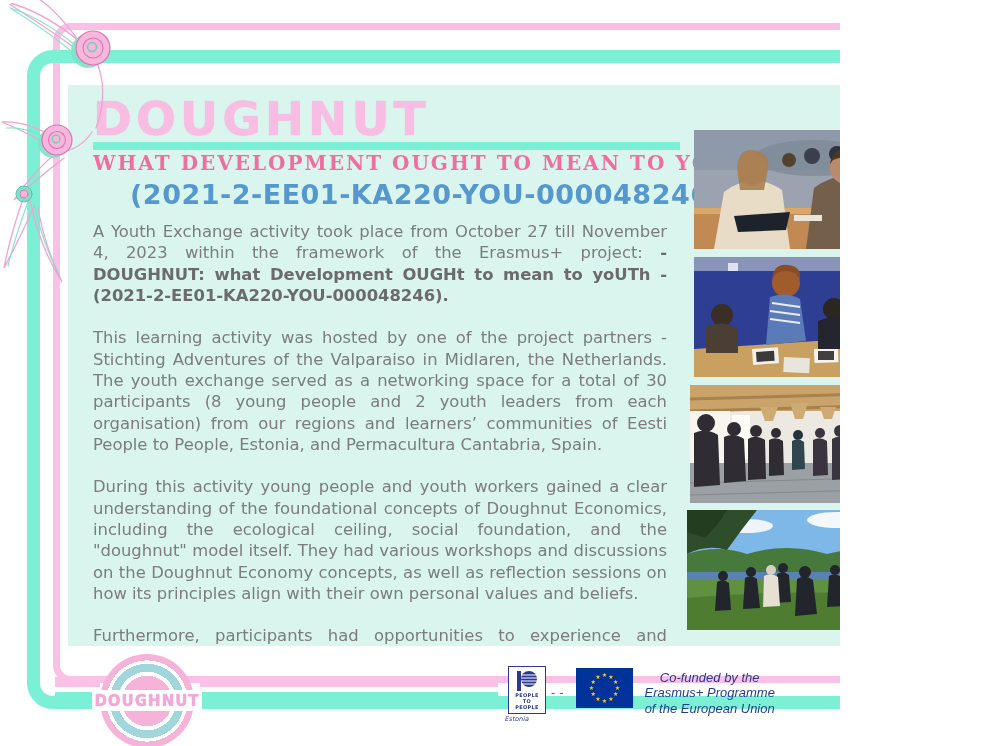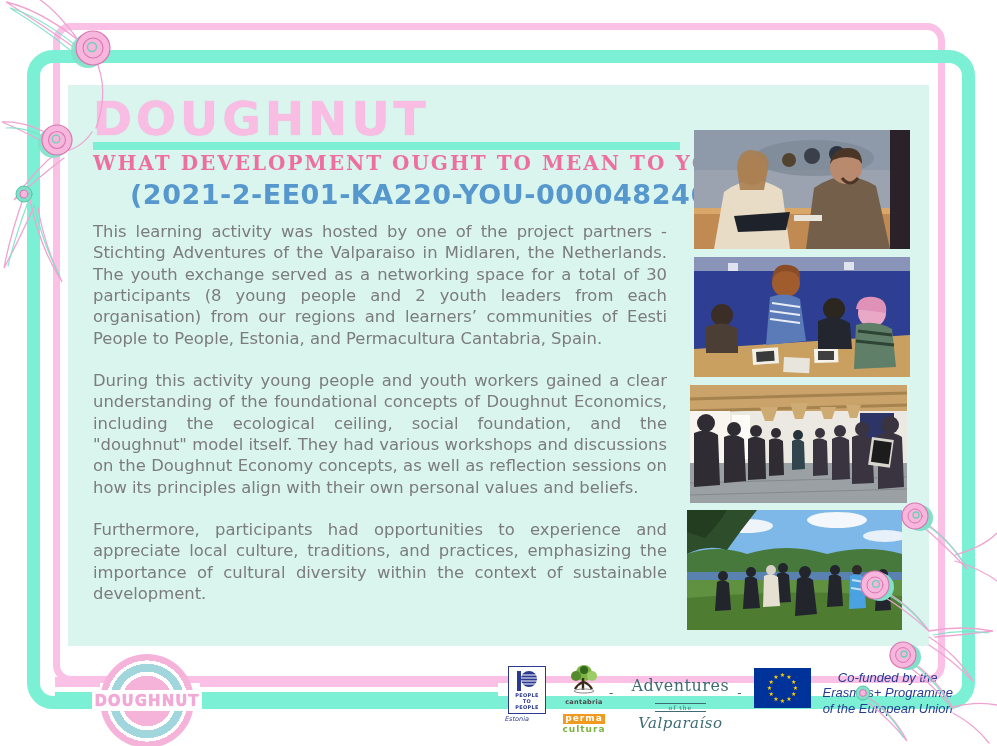--- a/index.html
+++ b/index.html
@@ -1,17 +1,17 @@
 <!DOCTYPE html>
 <html><head>
 <meta charset="utf-8">
 <style>
   html,body{margin:0;padding:0;background:#fff;}
-  #page{position:relative;width:997px;height:746px;background:#ffffff;overflow:hidden;
-        font-family:"DejaVu Sans",sans-serif;}
+  #page{position:relative;width:840px;height:746px;background:#ffffff;overflow:hidden;
+        font-family:"DejaVu Sans",sans-serif;border-radius:23px;}
 
   
   .frame-pink{position:absolute;left:53px;top:23px;width:892px;height:660px;
     border:7px solid #fac0e5;border-radius:18px;box-sizing:border-box;background:transparent;}
   .frame-teal{position:absolute;left:27px;top:50px;width:948px;height:659px;
     border:13px solid #7bf0d4;border-radius:26px;box-sizing:border-box;background:transparent;}
 
   
   .panel{position:absolute;left:68px;top:85px;width:861px;height:561px;background:#d9f5ed;overflow:hidden;}
 
@@ -84,20 +84,21 @@
   <div class="frame-pink"></div>
   <div class="frame-teal"></div>
 
   <div class="panel">
     <div class="title">DOUGHNUT</div>
     <div class="title-underline"></div>
     <div class="subtitle">WHAT DEVELOPMENT OUGHT TO MEAN TO YOUTH</div>
     <div class="code">(2021-2-EE01-KA220-YOU-000048246)</div>
 
     <div class="bodytext">
+      <p><span>A Youth Exchange activity took place from October 27 till November 4, 2023 within the framework of the Erasmus+ project: </span><b>- DOUGHNUT: what Development OUGHt to mean to yoUTh - (2021-2-EE01-KA220-YOU-000048246).</b></p>
       <p>This learning activity was hosted by one of the project partners - Stichting Adventures of the Valparaiso in Midlaren, the Netherlands. The youth exchange served as a networking space for a total of 30 participants (8 young people and 2 youth leaders from each organisation) from our regions and learners’ communities of Eesti People to People, Estonia, and Permacultura Cantabria, Spain.</p>
       <p>During this activity young people and youth workers gained a clear understanding of the foundational concepts of Doughnut Economics, including the ecological ceiling, social foundation, and the "doughnut" model itself. They had various workshops and discussions on  the Doughnut Economy concepts, as well as reflection sessions on how its principles align with their own personal values and beliefs.</p>
       <p>Furthermore, participants had opportunities to experience and appreciate local culture, traditions, and practices, emphasizing the importance of cultural diversity within the context of sustainable development.</p>
     </div>
   </div>
 
   <div class="photo" style="left:694px;top:130px;width:216px;height:119px;" title="participants discussing at a table indoors">
     <svg width="216" height="119">
       <rect width="216" height="119" fill="#9aa3af"></rect>
       <rect width="216" height="40" fill="#8e9aa9"></rect>
@@ -245,40 +246,22 @@
           <circle cx="15" cy="10" r="8" fill="#2b3990"></circle>
           <path d="M7 6 h16 M7 9 h16 M7 12 h16 M7 15 h15" stroke="#ffffff" stroke-width="1" fill="none"></path>
         </svg>
         <div class="tiny">PEOPLE</div>
         <div class="tiny">TO</div>
         <div class="tiny">PEOPLE</div>
       </div>
       <div class="country">Estonia</div>
     </div>
 
-    <div class="perma">
-      <svg width="34" height="30">
-        <circle cx="17" cy="9" r="8" fill="#7cb342"></circle>
-        <circle cx="9" cy="12" r="5" fill="#558b2f"></circle>
-        <circle cx="25" cy="12" r="5" fill="#9ccc65"></circle>
-        <circle cx="17" cy="6" r="4" fill="#33691e"></circle>
-        <path d="M16 14 L16 26 M16 18 Q11 20 8 25 M17 18 Q22 20 25 25" stroke="#3a2a18" stroke-width="2.4" fill="none"></path>
-        <ellipse cx="17" cy="27" rx="10" ry="2" fill="none" stroke="#8a8a8a" stroke-width="1"></ellipse>
-      </svg>
-      <div class="t1">cantabria</div>
-      <div><span class="t2">perma</span></div>
-      <div class="t3">cultura</div>
-    </div>
 
     <div class="adv-dash">-</div>
-    <div class="adventures">
-      <div class="a1">Adventures</div>
-      <div><span class="a2">of the</span></div>
-      <div class="a3">Valparaíso</div>
-    </div>
     <div class="adv-dash">-</div>
 
     <div class="eu">
       <svg width="57" height="40">
         <rect width="57" height="40" fill="#003399"></rect>
         <g fill="#ffcc00" font-size="6" font-family="DejaVu Sans, sans-serif" text-anchor="middle">
           <text x="28.5" y="9">★</text>
             <text x="35" y="10.8">★</text>
             <text x="39.8" y="15.6">★</text>
           <text x="41.5" y="22">★</text>

